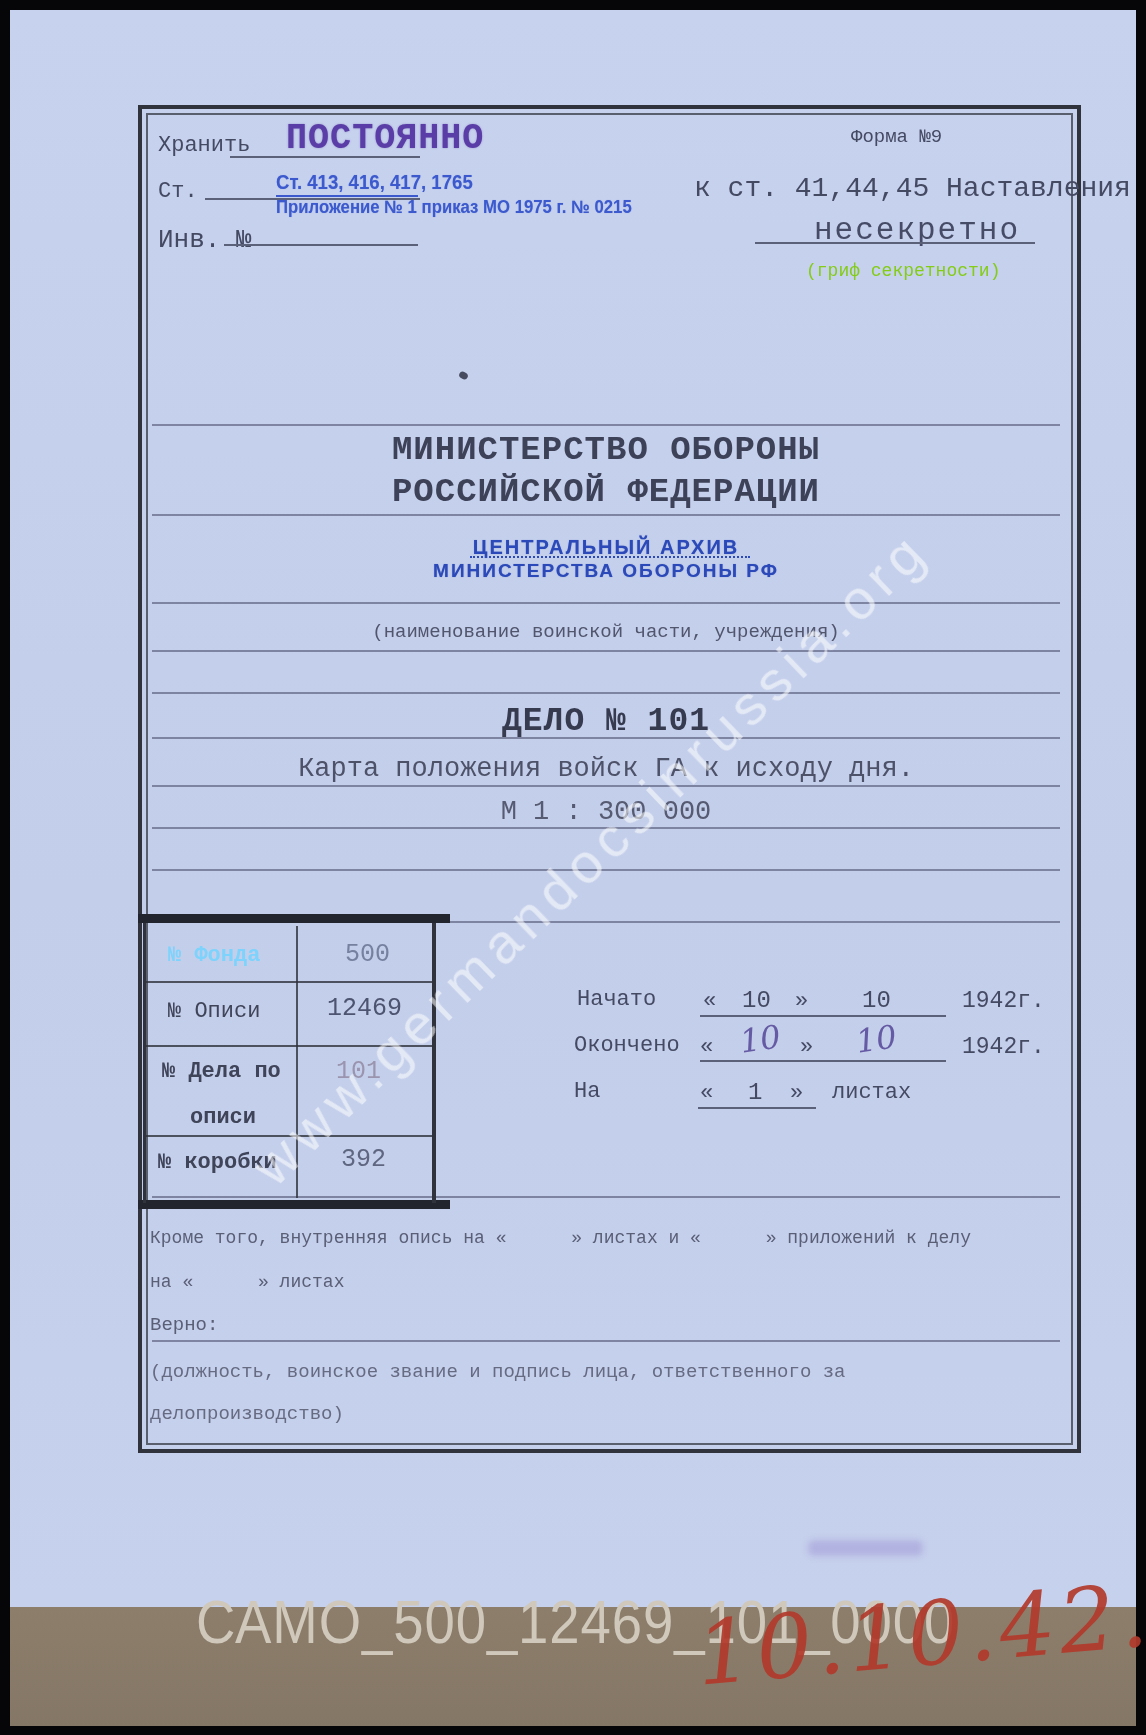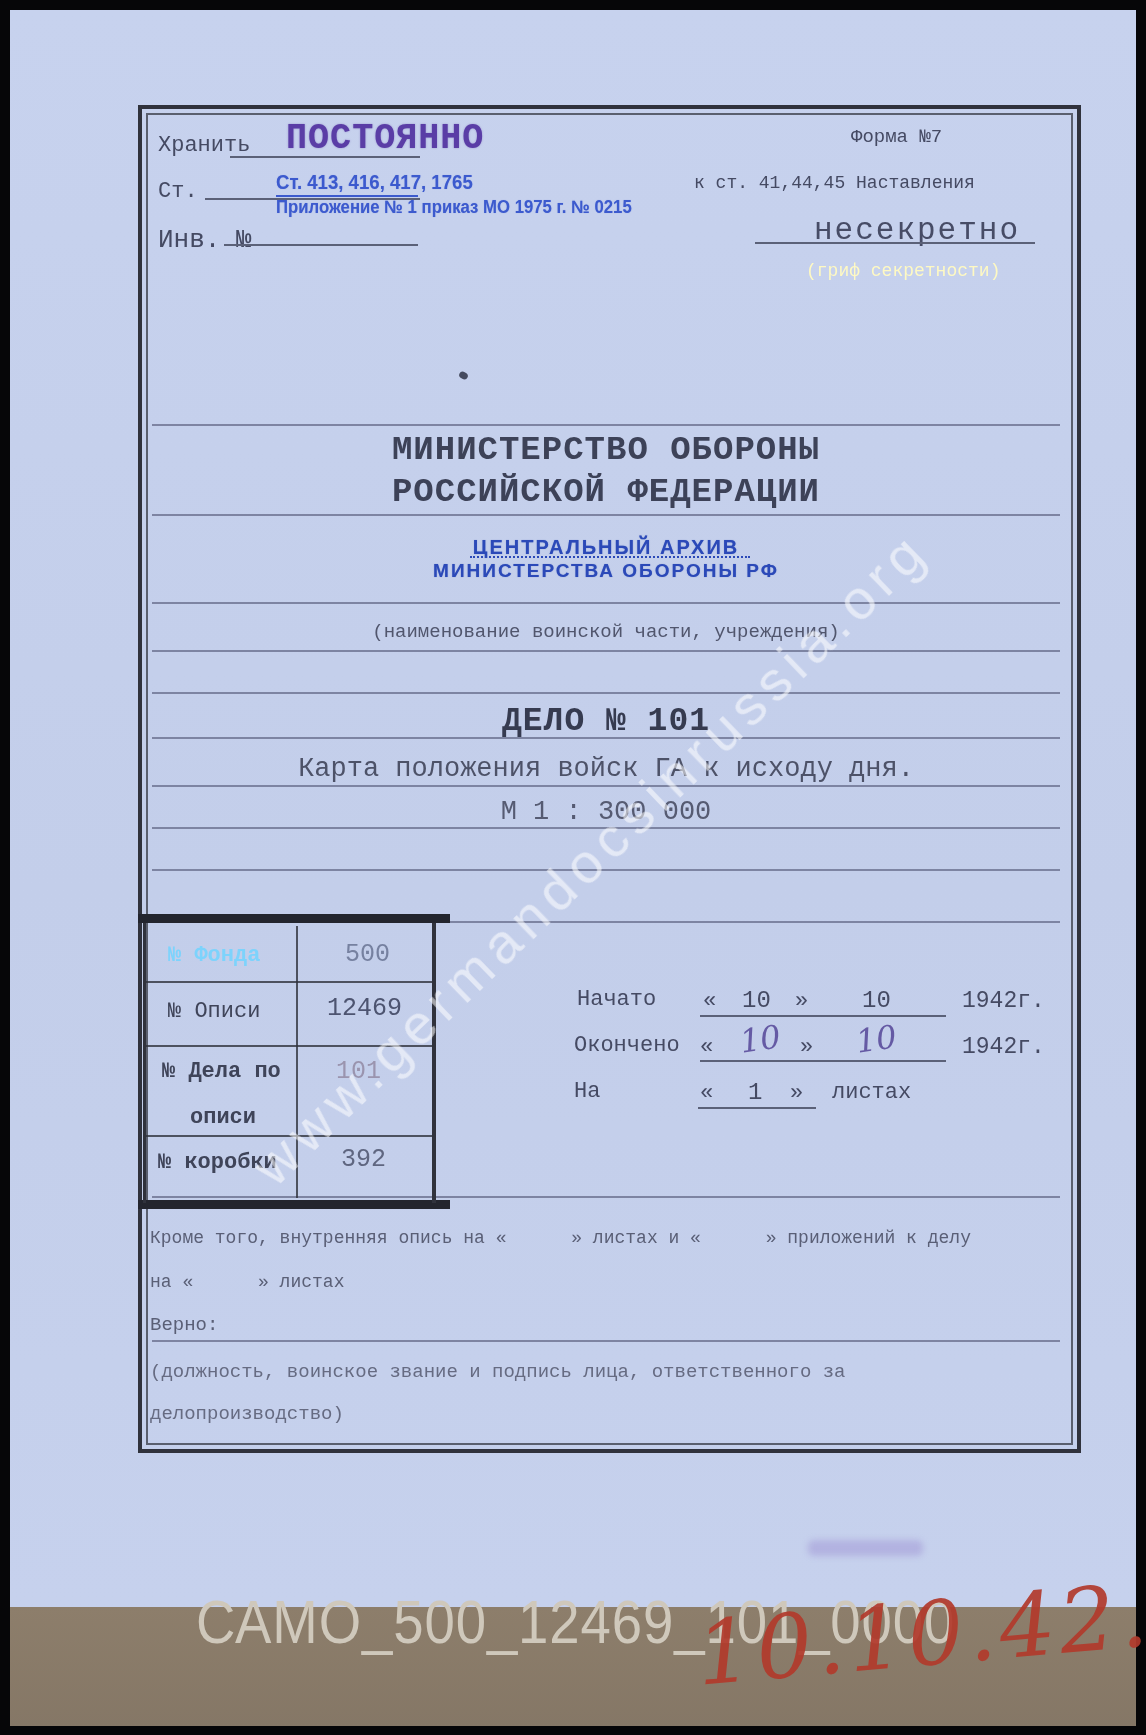--- a/index.html
+++ b/index.html
@@ -72,25 +72,25 @@
 
   <div class="t" style="left:158px;top:180px;font-size:22px;">Ст.</div>
   <div class="fline" style="left:205px;top:198px;width:215px;"></div>
   <div class="t stamp-blue" style="left:276px;top:171px;font-size:20px;">Ст. 413, 416, 417, 1765</div>
   <div style="position:absolute;left:276px;top:195px;width:142px;height:2px;background:#3c5ace;"></div>
   <div class="t stamp-blue" style="left:276px;top:198px;font-size:18px;">Приложение № 1 приказ МО 1975 г. № 0215</div>
 
   <div class="t" style="left:158px;top:226px;font-size:26px;">Инв. №</div>
   <div class="fline" style="left:224px;top:244px;width:194px;"></div>
 
-  <div class="t" style="left:851px;top:127px;font-size:19px;">Форма №7</div>
-  <div class="t" style="left:694px;top:174px;font-size:18px;">к ст. 41,44,45 Наставления</div>
+  <div class="t" style="left:851px;top:127px;font-size:19px;">Форма №9</div>
+  <div class="t" style="left:694px;top:174px;font-size:28px;">к ст. 41,44,45 Наставления</div>
   <div class="t" style="left:814px;top:214px;font-size:31px;letter-spacing:2px;color:#474c66;">несекретно</div>
   <div class="fline" style="left:755px;top:242px;width:280px;"></div>
-  <div class="t" style="left:806px;top:262px;font-size:18px;color:#fef9c3;">(гриф секретности)</div>
+  <div class="t" style="left:806px;top:262px;font-size:18px;color:#84cc16;">(гриф секретности)</div>
 
   <div class="ctr" style="top:473px;font-size:34px;font-weight:bold;letter-spacing:1px;">РОССИЙСКОЙ ФЕДЕРАЦИИ</div>
   <div class="ctr" style="top:431px;font-size:34px;font-weight:bold;letter-spacing:1px;">МИНИСТЕРСТВО ОБОРОНЫ</div>
 
   <div class="ctr stamp-navy" style="top:536px;font-size:20px;left:150px;">ЦЕНТРАЛЬНЫЙ АРХИВ</div>
   <div style="position:absolute;left:470px;top:556px;width:280px;border-bottom:2px dotted #2b49b8;"></div>
   <div class="ctr stamp-navy" style="top:560px;font-size:19px;left:150px;">МИНИСТЕРСТВА ОБОРОНЫ РФ</div>
 
   <div class="ctr" style="top:621px;font-size:19px;color:#51566d;">(наименование воинской части, учреждения)</div>
 

